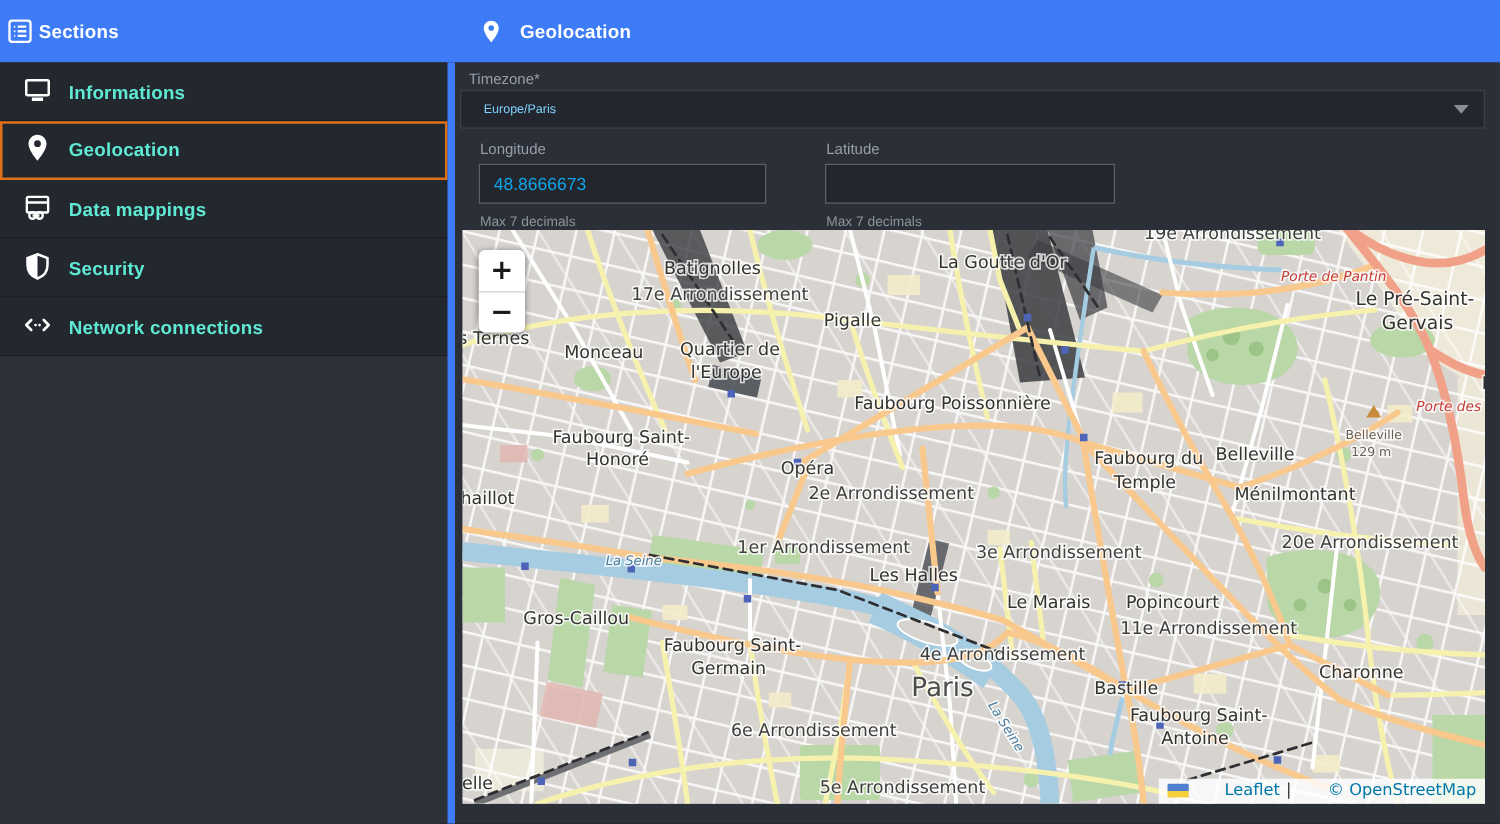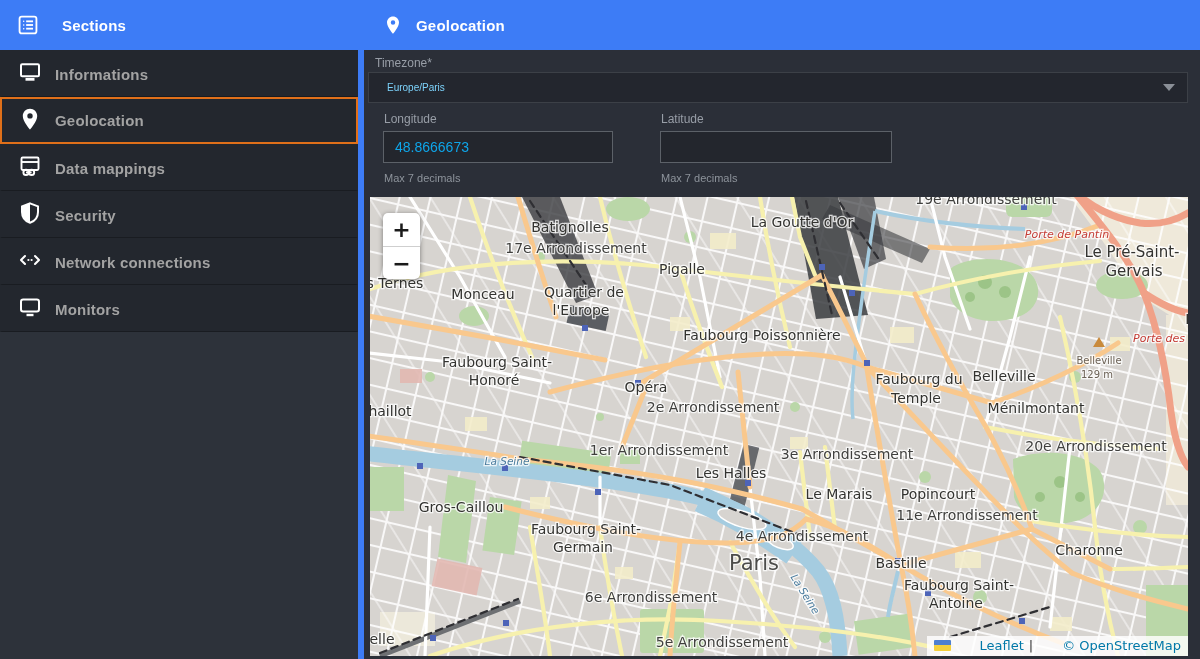--- a/index.html
+++ b/index.html
@@ -2,34 +2,34 @@
 <html><head>
 <meta charset="utf-8">
 <style>
   * { margin:0; padding:0; box-sizing:border-box; }
   html,body { width:1200px; height:659px; overflow:hidden; background:#1d2026;
     font-family:"Liberation Sans", sans-serif; }
   .app { width:1200px; height:659px; display:flex; flex-direction:column; }
 
   
   .hdr { height:50px; background:#3d7cf6; display:flex; align-items:center; flex:0 0 50px; }
-  .hdr-left { width:364px; display:flex; align-items:center; padding-left:17px; gap:23px; }
+  .hdr-left { width:364px; display:flex; align-items:center; padding-left:5px; gap:4px; }
   .hdr-main { display:flex; align-items:center; padding-left:19px; gap:13px; }
   .hdr-title { color:#fff; font-size:15px; font-weight:700; letter-spacing:.2px; }
   .hdr svg { display:block; }
 
   
   .body { flex:1; display:flex; min-height:0; }
   aside { width:358px; background:#2d323a; display:flex; flex-direction:column; }
   .side-divider { width:6px; background:#3d7cf6; }
   .item { height:47px; background:#23272e; border:2px solid transparent;
     border-bottom:1px solid #191c21; display:flex; align-items:center;
     padding-left:16px; gap:13px; cursor:pointer; }
   .item.active { border:2px solid #e0701a; }
-  .item-label { color:#a3a3a3; font-size:15px; font-weight:700; letter-spacing:.2px; }
+  .item-label { color:#5eead4; font-size:15px; font-weight:700; letter-spacing:.2px; }
   .side-fill { flex:1; background:#2d323a; }
 
   
   main { flex:1; background:#2b2f38; padding:6px 12px 0 4px; display:flex; flex-direction:column; }
   .f-label { color:#989ea7; font-size:12px; padding-left:7px; }
   .select { margin-top:2px; height:31px; background:#23262e; border:1px solid #3c4047;
     display:flex; align-items:center; justify-content:space-between;
     padding:0 12px 0 18px; cursor:pointer; }
   .select-value { color:#7dd3fc; font-size:10px; }
   .chev { width:0; height:0; border-left:6px solid transparent; border-right:6px solid transparent;
@@ -37,21 +37,21 @@
   .coords { display:flex; gap:14px; margin-top:9px; padding-left:15px; }
   .coord { width:230px; display:flex; flex-direction:column; }
   .coord + .coord { width:232px;margin-left:33px; }
   .coord .f-label { padding-left:1px; }
   .coord input { margin-top:5px; height:32px; background:#23262d; border:1px solid #5c6168;
     color:#0ea5e9; font-size:14px; padding:0 11px; font-family:"Liberation Sans",sans-serif;
     outline:none; width:100%; }
   .hint { margin-top:9px; color:#8d939b; font-size:11px; padding-left:1px; }
 
   
-  .map-wrap { position:relative; margin:13px 0 0 2px; width:818px; height:459px;
+  .map-wrap { position:relative; margin:0 0 0 2px; width:818px; height:459px;
     overflow:hidden; background:#d7d4d0; cursor:grab; }
   .map-wrap svg.basemap { position:absolute; inset:0; }
   .mlbl { paint-order:stroke; stroke:rgba(255,255,255,.78); stroke-width:2.6px;
     font-family:"DejaVu Sans", sans-serif; }
   .zoomctl { position:absolute; left:13px; top:16px; width:37px; background:#fff;
     border-radius:5px; box-shadow:0 1px 5px rgba(0,0,0,.45); overflow:hidden; z-index:5; }
   .zbtn { height:33px; display:flex; align-items:center; justify-content:center;
     color:#1a1a1a; font-size:22px; font-weight:700; cursor:pointer;
     font-family:"DejaVu Sans",sans-serif; }
   .zbtn + .zbtn { border-top:1px solid #cfcfcf; }
@@ -144,29 +144,20 @@
           <svg width="24" height="24" viewBox="0 0 24 24" fill="none" stroke="#fff" stroke-width="2.1" stroke-linecap="round" stroke-linejoin="round">
             <path d="M7 8 L 3 12 L 7 16"></path>
             <path d="M17 8 L 21 12 L 17 16"></path>
             <circle cx="10.4" cy="12" r="1.1" fill="#fff" stroke="none"></circle>
             <circle cx="13.6" cy="12" r="1.1" fill="#fff" stroke="none"></circle>
           </svg>
         </span>
         <span class="item-label">Network connections</span>
       </div>
 
-      <div class="item">
-        <span>
-          <svg width="24" height="24" viewBox="0 0 24 24" fill="none" stroke="#fff" stroke-width="2">
-            <rect x="3" y="4.5" width="18" height="12" rx="2.2"></rect>
-            <path d="M8.5 20 H 15.5" stroke-width="2.4"></path>
-          </svg>
-        </span>
-        <span class="item-label">Monitors</span>
-      </div>
 
       <div class="side-fill"></div>
     </aside>
 
     <div class="side-divider"></div>
 
     <main>
 
       <span class="f-label">Timezone*</span>
       <div class="select">

